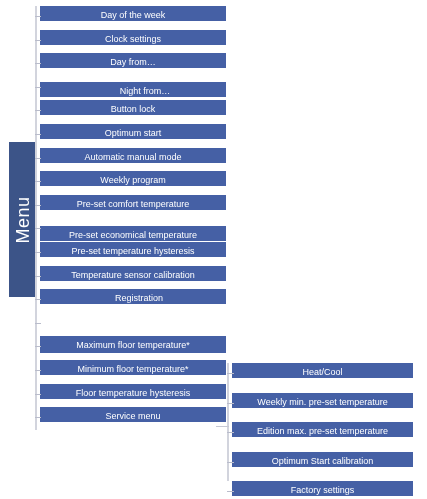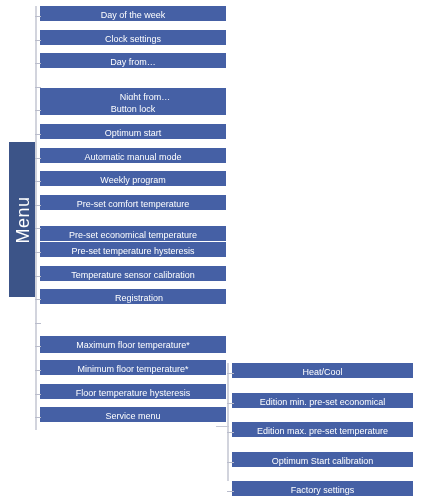--- a/index.html
+++ b/index.html
@@ -109,21 +109,21 @@
 
   <div class="trunk l2"></div>
 
   <div class="col1" id="col1">
       <div class="node" style="top: 6px;">Day of the week</div>
       <div class="stub l1" style="top: 16px;"></div>
       <div class="node" style="top: 29.6px;">Clock settings</div>
       <div class="stub l1" style="top: 39.6px;"></div>
       <div class="node" style="top: 53.2px;">Day from…</div>
       <div class="stub l1" style="top: 63.2px;"></div>
-      <div class="node" style="top: 88px; padding-left: 24px;">Night from…</div>
+      <div class="node" style="top: 82px; padding-left: 24px;">Night from…</div>
       <div class="stub l1" style="top: 86.8px;"></div>
       <div class="node" style="top: 100.4px;">Button lock</div>
       <div class="stub l1" style="top: 110.4px;"></div>
       <div class="node" style="top: 124px;">Optimum start</div>
       <div class="stub l1" style="top: 134px;"></div>
       <div class="node" style="top: 147.6px;">Automatic manual mode</div>
       <div class="stub l1" style="top: 157.6px;"></div>
       <div class="node" style="top: 171.2px;">Weekly program</div>
       <div class="stub l1" style="top: 181.2px;"></div>
       <div class="node" style="top: 194.8px;">Pre-set comfort temperature</div>
@@ -144,21 +144,21 @@
       <div class="stub l1" style="top: 370px;"></div>
       <div class="node" style="top: 383.6px;">Floor temperature hysteresis</div>
       <div class="stub l1" style="top: 393.6px;"></div>
       <div class="node" style="top: 407.2px;">Service menu</div>
       <div class="stub l1" style="top: 417.2px;"></div>
     </div>
 
   <div class="col2" id="col2">
       <div class="node" style="top: 363px;">Heat/Cool</div>
       <div class="stub l2" style="top: 373px;"></div>
-      <div class="node" style="top: 392.5px;">Edition min. pre-set economical</div>
+      <div class="node" style="top: 392.5px;">Weekly min. pre-set temperature</div>
       <div class="stub l2" style="top: 402.5px;"></div>
       <div class="node" style="top: 422px;">Edition max. pre-set temperature</div>
       <div class="stub l2" style="top: 432px;"></div>
       <div class="node" style="top: 451.5px;">Optimum Start calibration</div>
       <div class="stub l2" style="top: 461.5px;"></div>
       <div class="node" style="top: 481px;">Factory settings</div>
       <div class="stub l2" style="top: 491px;"></div>
     </div>
 
 <div class="stub bridge" style="top: 426px;"></div>

